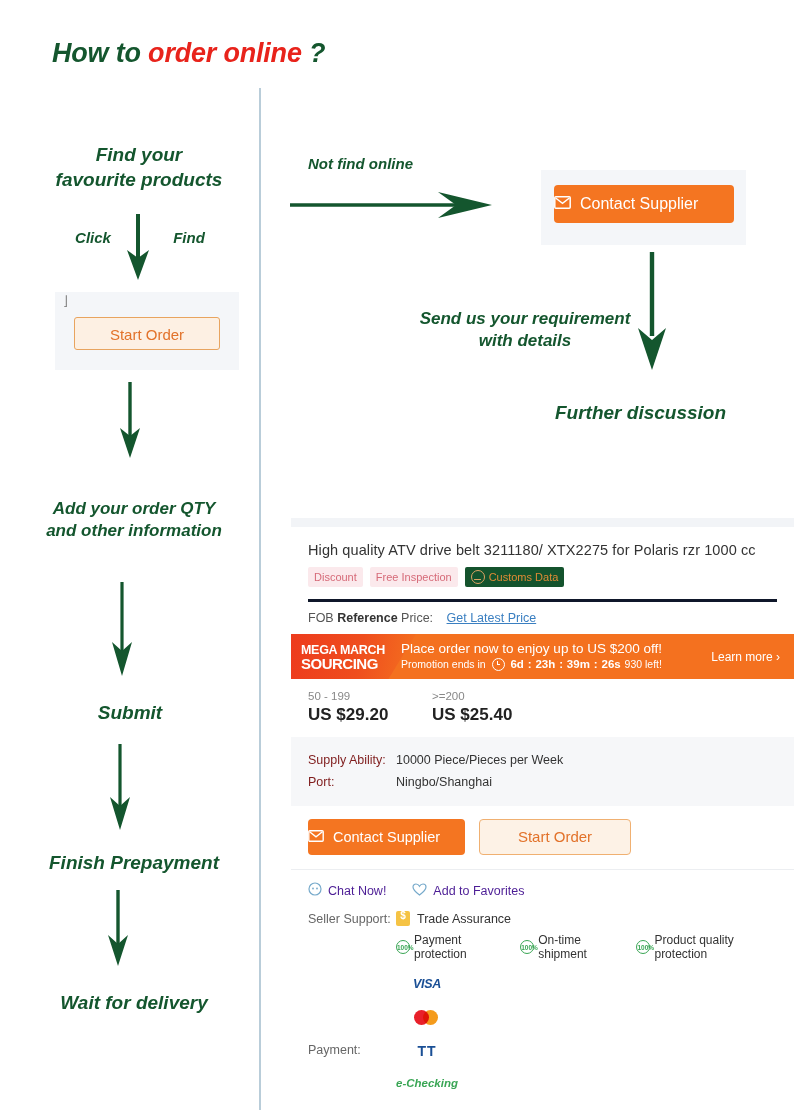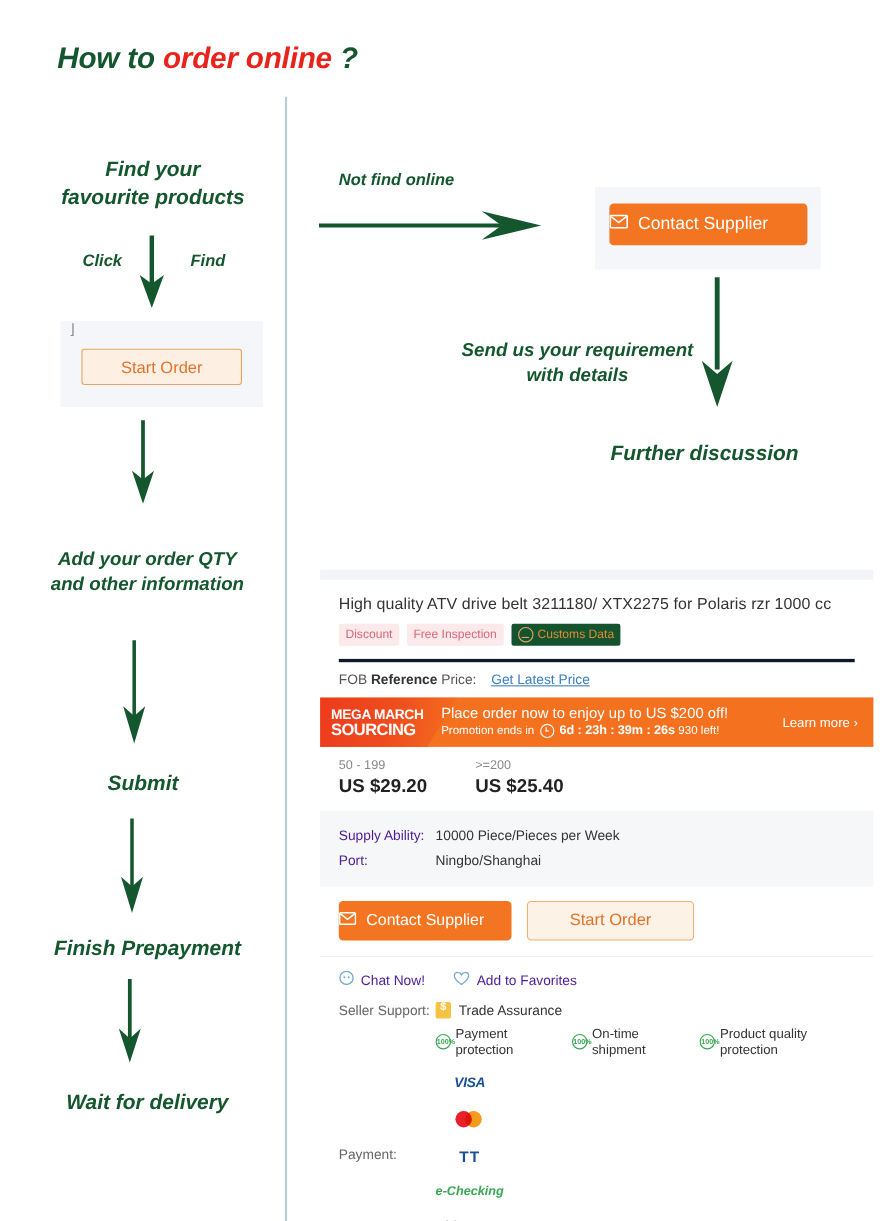--- a/index.html
+++ b/index.html
@@ -200,21 +200,21 @@
     letter-spacing: -0.3px;
   }
   #mega-logo .l2 { font-size: 15px; letter-spacing: -0.5px; }
   #mega-text {
     position: relative;
     z-index: 2;
     margin-left: 16px;
     color: #ffffff;
   }
   #mega-headline { font-size: 13.5px; line-height: 16px; }
-  #mega-sub { font-size: 10.5px; line-height: 15px; display: flex; align-items: center; gap: 3px; }
+  #mega-sub { font-size: 10.5px; line-height: 15px; display: flex; align-items: center; gap: 3px; justify-content: space-between; }
   #mega-sub .bold { font-weight: bold; font-size: 11.5px; }
   #mega-sub .clock {
     width: 11px; height: 11px;
     border: 1.3px solid #ffffff;
     border-radius: 50%;
     position: relative;
     display: inline-block;
     margin: 0 2px;
   }
   #mega-sub .clock:before {
@@ -249,21 +249,21 @@
   .price-qty { font-size: 11.5px; color: #888888; }
   .price-val { font-size: 17px; font-weight: bold; color: #222222; padding-top: 3px; }
 
   
   #spec-block {
     background: #f6f7f9;
     padding-top: 12px;
     padding-bottom: 13px;
   }
   .spec-row { display: flex; font-size: 12.5px; color: #333333; line-height: 22px; }
-  .spec-label { width: 88px; color: #4c1d95; }
+  .spec-label { width: 88px; color: #7f1d1d; }
 
   
   #action-row {
     display: flex;
     gap: 14px;
     padding-top: 13px;
     padding-bottom: 14px;
   }
   #contact-btn-card {
     width: 157px; height: 36px;

